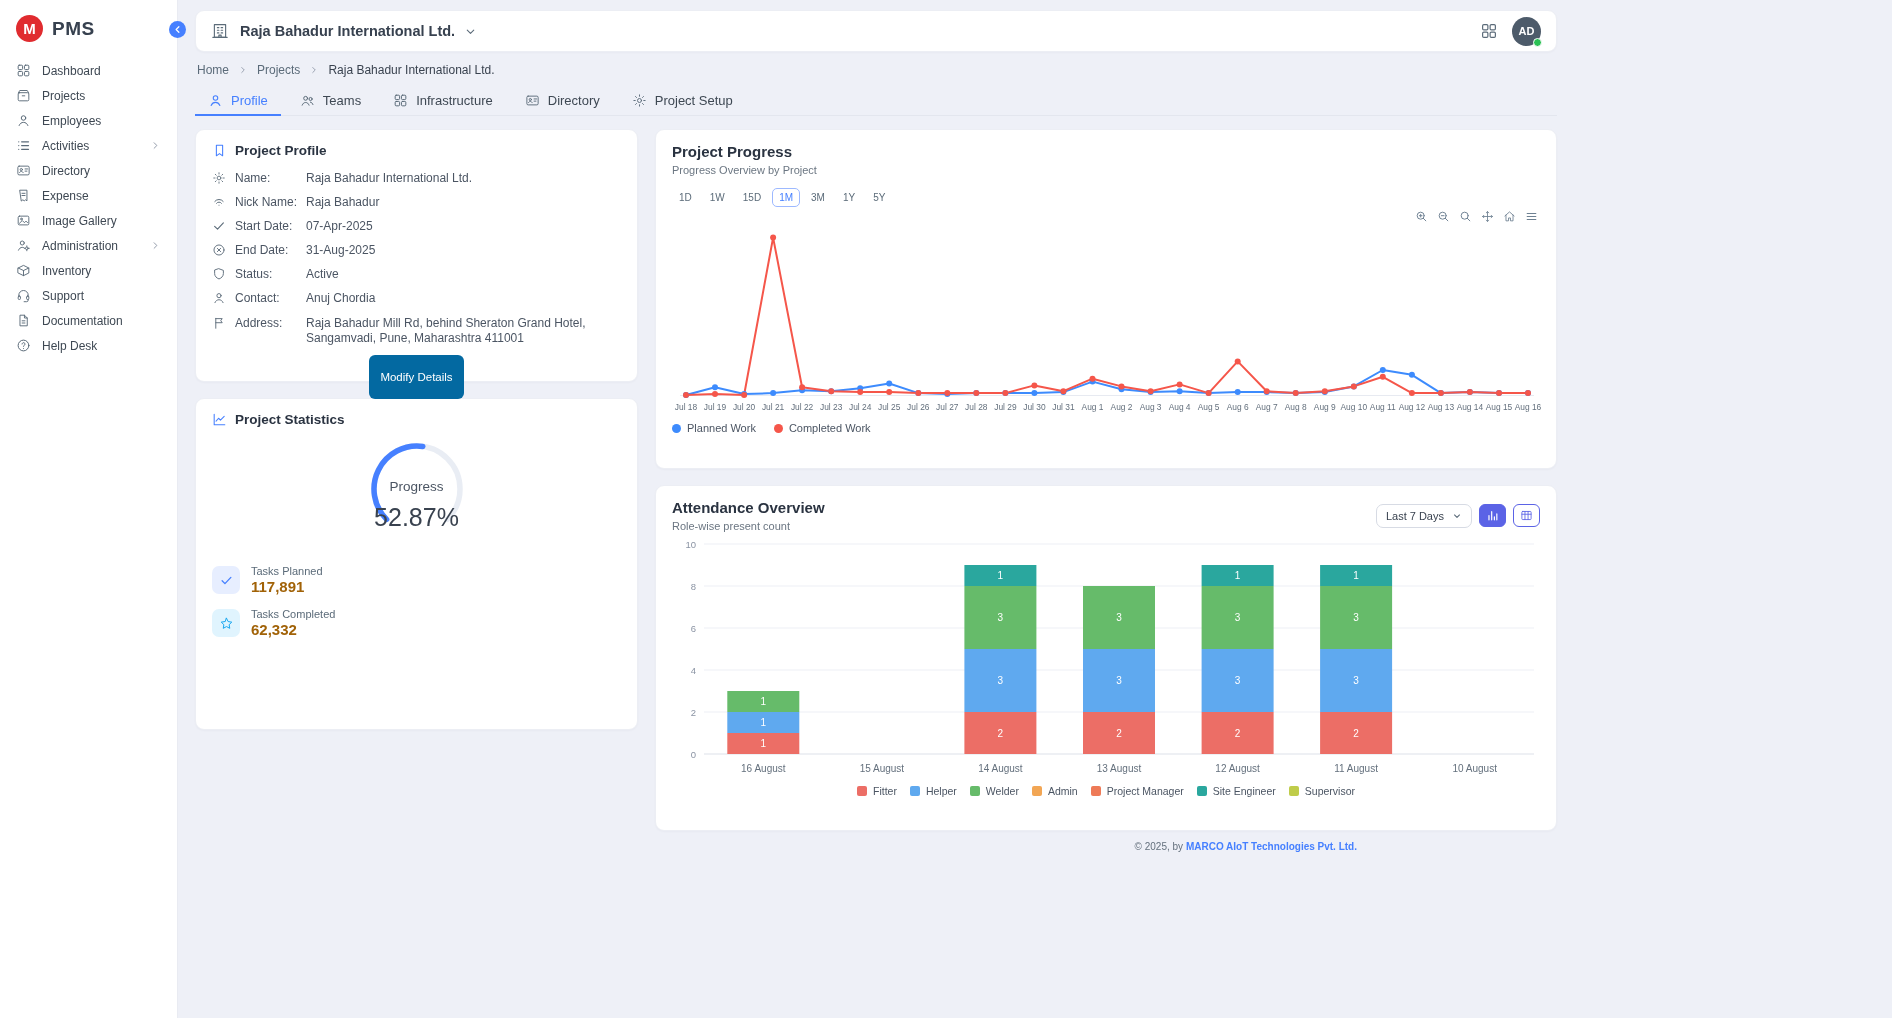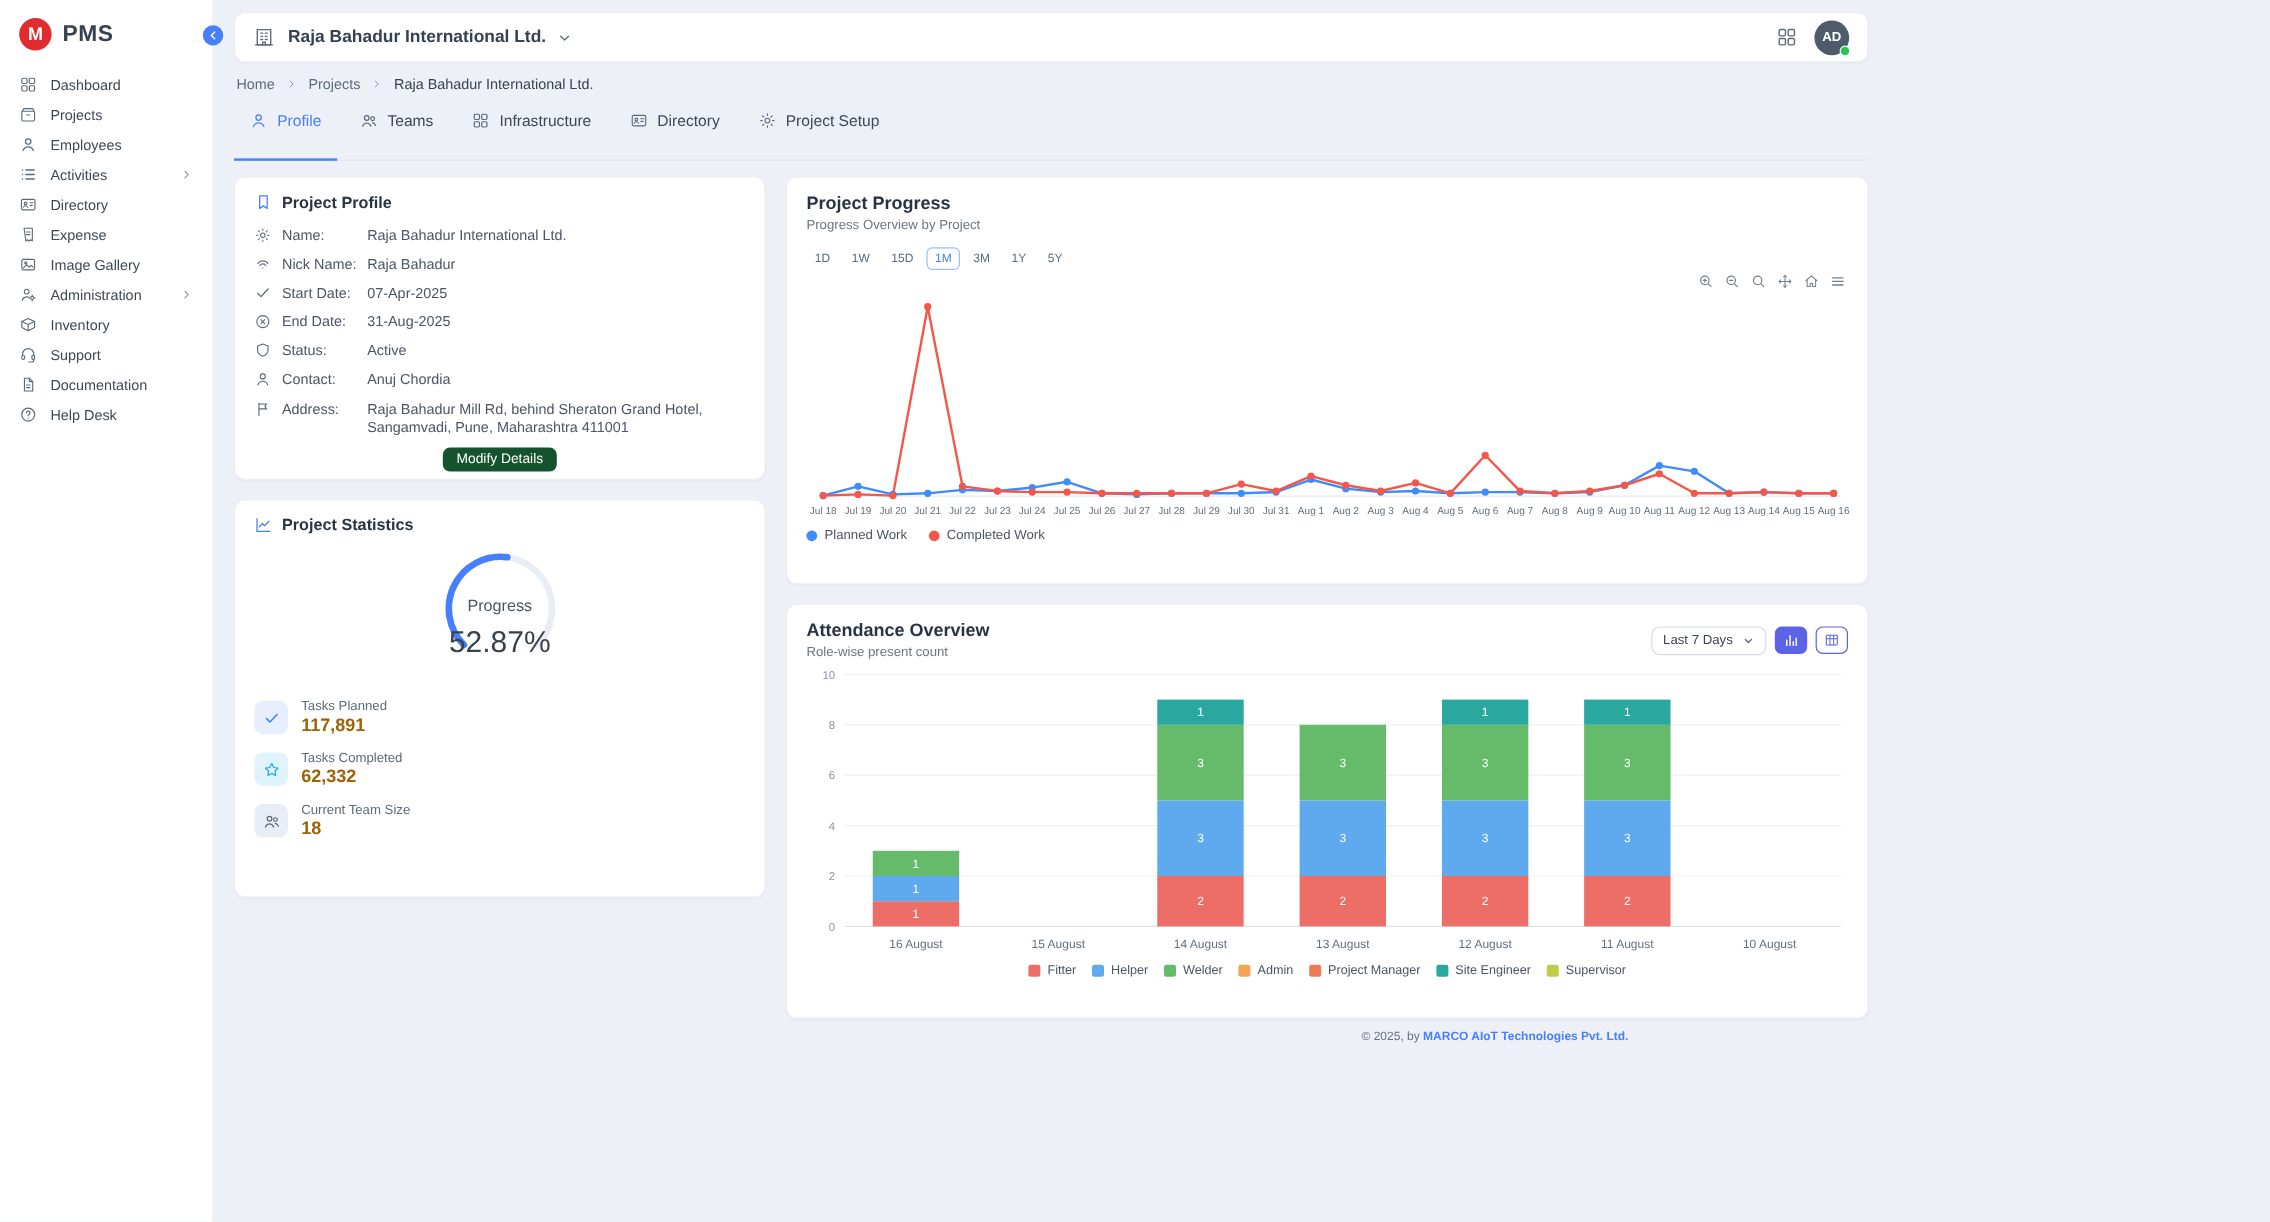--- a/index.html
+++ b/index.html
@@ -25,38 +25,38 @@
 .cmp-chev{width:13px;height:13px;cursor:pointer}
 .topbar-right{margin-left:auto;display:flex;align-items:center;gap:14px}
 .apps-icn{width:18px;height:18px;cursor:pointer}
 .avatar{position:relative;width:29px;height:29px;border-radius:50%;background:#4d5b6a;color:#fff;font-size:11px;font-weight:600;display:flex;align-items:center;justify-content:center;cursor:pointer}
 .status-dot{position:absolute;right:-1px;bottom:-1px;width:9px;height:9px;border-radius:50%;background:#2bc155;border:1.5px solid #fff}
 .breadcrumb{display:flex;align-items:center;gap:9px;margin:11px 2px 7px;font-size:12px;color:#5b6b79}
 .crumb{cursor:pointer}
 .crumb.current{color:#39424f;cursor:default}
 .crumb-sep{width:10px;height:10px;color:#8a93a3}
 .tabs{display:flex;gap:6px;width:1362px;border-bottom:1px solid #e3e6ee}
-.tab{display:flex;align-items:flex-start;gap:8px;padding:9px 13px 24px;font-size:13px;color:#3e4853;cursor:pointer;border-bottom:2px solid transparent;margin-bottom:-1px}
+.tab{display:flex;align-items:flex-start;gap:8px;padding:9px 13px 6px;font-size:13px;color:#3e4853;cursor:pointer;border-bottom:2px solid transparent;margin-bottom:-1px}
 .tab .icn{width:15px;height:15px}
 .tab.active{color:#4680ff;border-bottom-color:#4680ff}
 .tab.active .icn{color:#4680ff}
 .content-grid{display:flex;gap:17px;margin-top:13px;align-items:flex-start}
 .col-left{width:443px;display:flex;flex-direction:column;gap:16px}
 .col-right{width:902px;display:flex;flex-direction:column;gap:16px}
 
 .profile-card{height:253px;padding:13px 16px;position:relative}
 .card-title{display:flex;align-items:center;gap:8px;font-size:13.5px;font-weight:bold;color:#2a3341}
 .card-title .icn{width:15px;height:15px;color:#4680ff}
 .fields{margin-top:13px}
 .field-row{display:flex;gap:9px;font-size:12px;color:#4b5563;margin-bottom:8.5px;line-height:1.3}
 .field-icn{width:14px;height:14px;flex:none}
 .field-label{width:62px;flex:none}
 .field-value{flex:1}
 .btn-row{text-align:center;margin-top:8px}
-.btn-primary{background:#14532d;color:#fff;border:none;border-radius:6px;font-size:11.5px;padding:4px 11px;font-family:inherit;cursor:pointer}
+.btn-primary{background:#0369a1;color:#fff;border:none;border-radius:6px;font-size:11.5px;padding:16px 11px;font-family:inherit;cursor:pointer}
 
 .stats-card{height:332px;padding:13px 16px}
 .gauge{position:relative;width:110px;height:104px;margin:10px auto 0}
 #gauge-svg{width:110px;height:104px;display:block}
 .gauge-label{position:absolute;left:0;right:0;top:42px;text-align:center;font-size:13.5px;color:#4b5563}
 .gauge-value{position:absolute;left:0;right:0;top:66px;text-align:center;font-size:25px;color:#39424f}
 .stat-list{margin-top:24px;display:flex;flex-direction:column;gap:13px}
 .stat-row{display:flex;align-items:center;gap:11px}
 .stat-iconbox{width:28px;height:28px;border-radius:7px;display:flex;align-items:center;justify-content:center}
 .stat-iconbox .icn{width:15px;height:15px}
@@ -468,36 +468,20 @@
               <span class="stat-iconbox" style="background: rgb(224, 244, 254);">
                 <span class="icn" style="color: rgb(24, 167, 240);">
                   <svg viewBox="0 0 24 24" fill="none" stroke="currentColor" stroke-width="1.6" stroke-linecap="round" stroke-linejoin="round">
                     <path d="M12 3.6l2.6 5.3 5.8.9-4.2 4.1 1 5.8-5.2-2.8-5.2 2.8 1-5.8-4.2-4.1 5.8-.9z"></path>
                   </svg>
                 </span>
               </span>
               <div>
                 <div class="stat-label">Tasks Completed</div>
                 <div class="stat-value">62,332</div>
-              </div>
-            </div>
-            <div class="stat-row">
-              <span class="stat-iconbox" style="background: rgb(233, 237, 246);">
-                <span class="icn" style="color: rgb(91, 107, 121);">
-                  <svg viewBox="0 0 24 24" fill="none" stroke="currentColor" stroke-width="1.6" stroke-linecap="round" stroke-linejoin="round">
-                    <circle cx="9" cy="8.5" r="3.1"></circle>
-                    <path d="M3.5 19.5c1.1-2.9 3-4.3 5.5-4.3s4.4 1.4 5.5 4.3"></path>
-                    <circle cx="16.9" cy="9.6" r="2.5"></circle>
-                    <path d="M16.6 14.6c2 .4 3.3 1.6 4.1 3.9"></path>
-                  </svg>
-                </span>
-              </span>
-              <div>
-                <div class="stat-label">Current Team Size</div>
-                <div class="stat-value">18</div>
               </div>
             </div>
           </div>
       </div>
 
     </div>
     <div class="col-right">
 
       <div class="card progress-card">
         <div class="card-title-lg">Project Progress</div>

